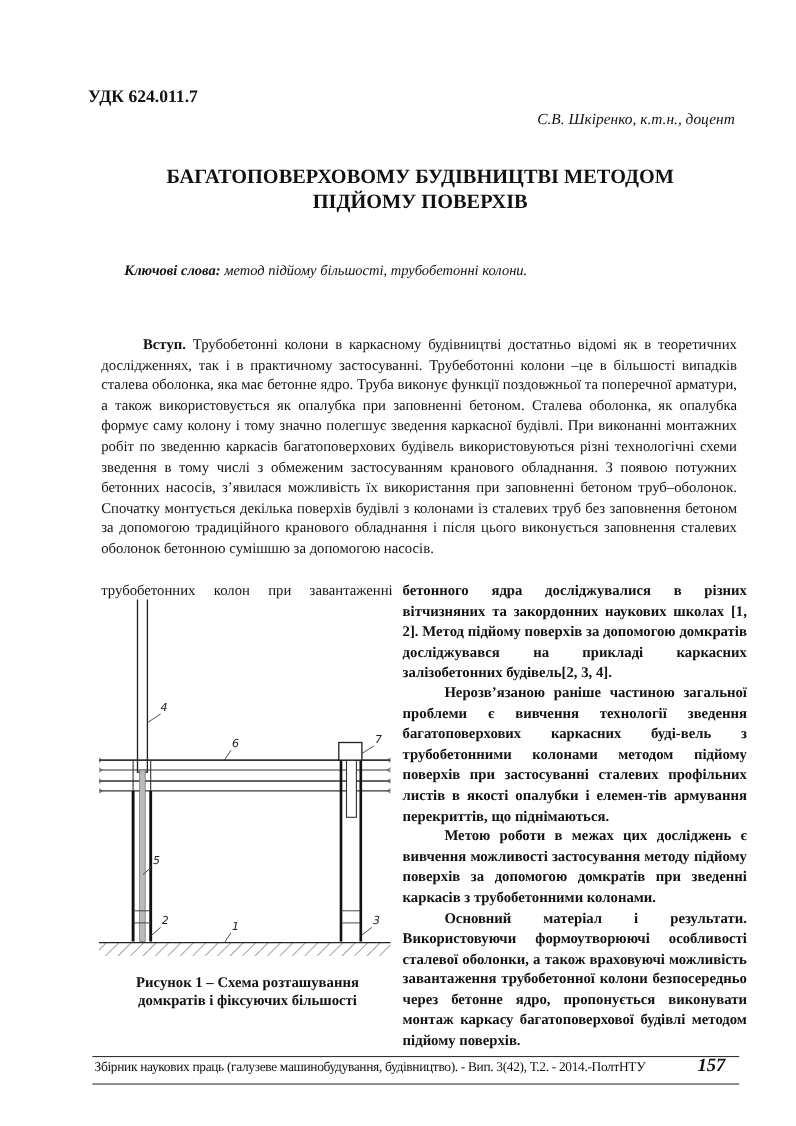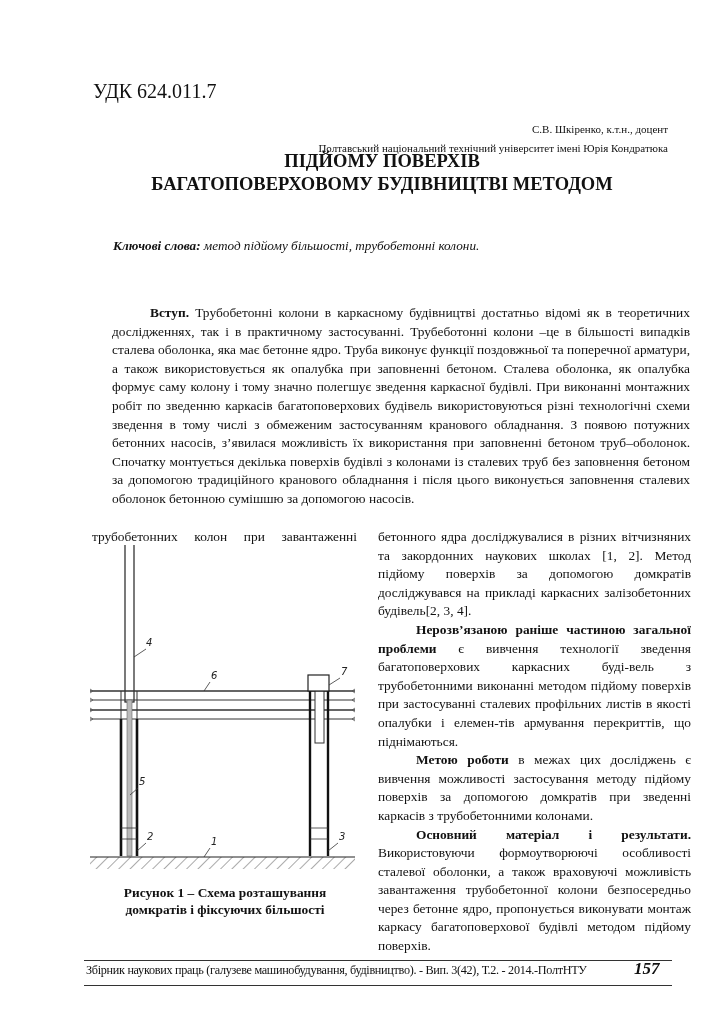--- a/index.html
+++ b/index.html
@@ -1,65 +1,64 @@
 <!DOCTYPE html>
 <html><head>
 <meta charset="utf-8">
 <style>
   html, body { margin: 0; padding: 0; background: #ffffff; }
   body { width: 724px; height: 1024px; position: relative; overflow: hidden;
          font-family: "Liberation Serif", "DejaVu Serif", serif; color: #111; }
   .abs { position: absolute; }
-  .udk { left: 93px; top: 80px; font-size: 20px; font-weight: normal; }
-  .author { right: 56px; top: 100px; font-size: 11px; text-align: right; line-height: 19px; margin-top: 20px; }
+  .udk { left: 80px; top: 80px; font-size: 16px; font-weight: bold; }
+  .author { right: 56px; top: 100px; font-size: 14px; font-style: italic; text-align: right; line-height: 19px; }
   .title { left: 90px; width: 584px; top: 150px; font-size: 18.5px; font-weight: bold; text-align: center; line-height: 23px; }
   .abstract { left: 92px; width: 578px; top: 237px; font-size: 13.2px; font-style: italic; line-height: 18px; }
   .abstract p { margin: 0; text-indent: 38px; text-align: justify; }
   .abstract .kw { text-indent: 21px; }
   .abstract b { font-style: italic; }
-  .body { left: 92px; width: 578px; top: 304px; font-size: 13.4px; line-height: 18.6px; text-align: justify; margin-left: 20px; }
+  .body { left: 92px; width: 578px; top: 304px; font-size: 13.4px; line-height: 18.6px; text-align: justify; }
   .body p { margin: 0; text-indent: 38px; }
-  .rcol { left: 378px; width: 313px; top: 528px; font-size: 13.4px; line-height: 18.6px; text-align: justify; }
+  .rcol { left: 366px; width: 313px; top: 528px; font-size: 13.4px; line-height: 18.6px; text-align: justify; font-weight: bold; }
   .rcol p { margin: 0; text-indent: 38px; }
   .rcol p.noind { text-indent: 0; }
   .left-line { left: 92px; width: 265px; top: 528px; font-size: 13.4px; line-height: 18.6px; text-align: justify; text-align-last: justify; }
   .caption { left: 95px; width: 260px; top: 884px; font-size: 13.4px; font-weight: bold; text-align: center; line-height: 17px; }
   .footer-rule-top { left: 84px; width: 588px; top: 960px; height: 1px; background: #333; }
   .footer-rule-bot { left: 84px; width: 588px; top: 985px; height: 1px; background: #333; }
   .footer { left: 86px; top: 963px; font-size: 12.2px; letter-spacing: -0.3px; }
   .pageno { left: 634px; top: 959px; font-size: 17px; font-style: italic; font-weight: bold; }
   svg { position: absolute; left: 80px; top: 545px; }
 </style>
 </head>
 <body>
 
 <div class="abs udk">УДК  624.011.7</div>
 <div class="abs author">
   <div>С.В. Шкіренко, к.т.н., доцент</div>
-  <div>Полтавський національний технічний університет імені Юрія Кондратюка</div>
 </div>
 
 <div class="abs title">
+  <div>БАГАТОПОВЕРХОВОМУ БУДІВНИЦТВІ МЕТОДОМ</div>
   <div>ПІДЙОМУ ПОВЕРХІВ</div>
-  <div>БАГАТОПОВЕРХОВОМУ БУДІВНИЦТВІ МЕТОДОМ</div>
 </div>
 
 <div class="abs abstract">
   <p class="kw"><b>Ключові слова:</b><span> метод підйому більшості, трубобетонні колони.</span></p>
 </div>
 
 <div class="abs body">
   <p><b>Вступ.</b><span> Трубобетонні колони в каркасному будівництві достатньо відомі як в теоретичних дослідженнях, так і в практичному застосуванні. Трубеботонні колони –це в більшості випадків сталева оболонка, яка має бетонне ядро. Труба виконує функції поздовжньої та поперечної арматури, а також використовується як опалубка при заповненні бетоном. Сталева оболонка, як опалубка формує саму колону і тому значно полегшує зведення каркасної будівлі. При виконанні монтажних робіт по зведенню каркасів багатоповерхових будівель використовуються різні технологічні схеми зведення в тому числі з обмеженим застосуванням кранового обладнання. З появою потужних бетонних насосів, з’явилася можливість їх використання при заповненні бетоном труб–оболонок. Спочатку монтується декілька поверхів будівлі з колонами із сталевих труб без заповнення бетоном за допомогою традиційного кранового обладнання і після цього виконується заповнення сталевих оболонок бетонною сумішшю за допомогою насосів.</span></p>
 </div>
 
 <div class="abs left-line" style="top:528px;">трубобетонних колон при завантаженні</div>
 
 <div class="abs rcol">
   <p class="noind">бетонного ядра досліджувалися в різних вітчизняних та закордонних наукових школах [1, 2]. Метод підйому поверхів за допомогою домкратів досліджувався на прикладі каркасних залізобетонних будівель[2, 3, 4].</p>
-  <p><b>Нерозв’язаною раніше частиною загальної проблеми</b><span> є вивчення технології зведення багатоповерхових каркасних буді-вель з трубобетонними виконанні методом підйому поверхів при застосуванні сталевих профільних листів в якості опалубки і елемен-тів армування перекриттів, що піднімаються.</span></p>
+  <p><b>Нерозв’язаною раніше частиною загальної проблеми</b><span> є вивчення технології зведення багатоповерхових каркасних буді-вель з трубобетонними колонами методом підйому поверхів при застосуванні сталевих профільних листів в якості опалубки і елемен-тів армування перекриттів, що піднімаються.</span></p>
   <p><b>Метою роботи</b><span> в межах цих досліджень є вивчення можливості застосування методу підйому поверхів за допомогою домкратів при зведенні каркасів з трубобетонними колонами.</span></p>
   <p style="text-align-last:justify;"><b>Основний матеріал і результати.</b></p>
   <p class="noind">Використовуючи формоутворюючі особливості сталевої оболонки, а також враховуючі можливість завантаження трубобетонної колони безпосередньо через бетонне ядро, пропонується виконувати монтаж каркасу багатоповерхової будівлі методом підйому поверхів.</p>
 </div>
 
 <svg width="285" height="330" viewBox="0 0 285 330">
   <defs>
     <pattern id="hatch" width="8" height="8" patternUnits="userSpaceOnUse" patternTransform="rotate(45)">
       <line x1="0" y1="0" x2="0" y2="8" stroke="#555" stroke-width="1"></line>
     </pattern>

